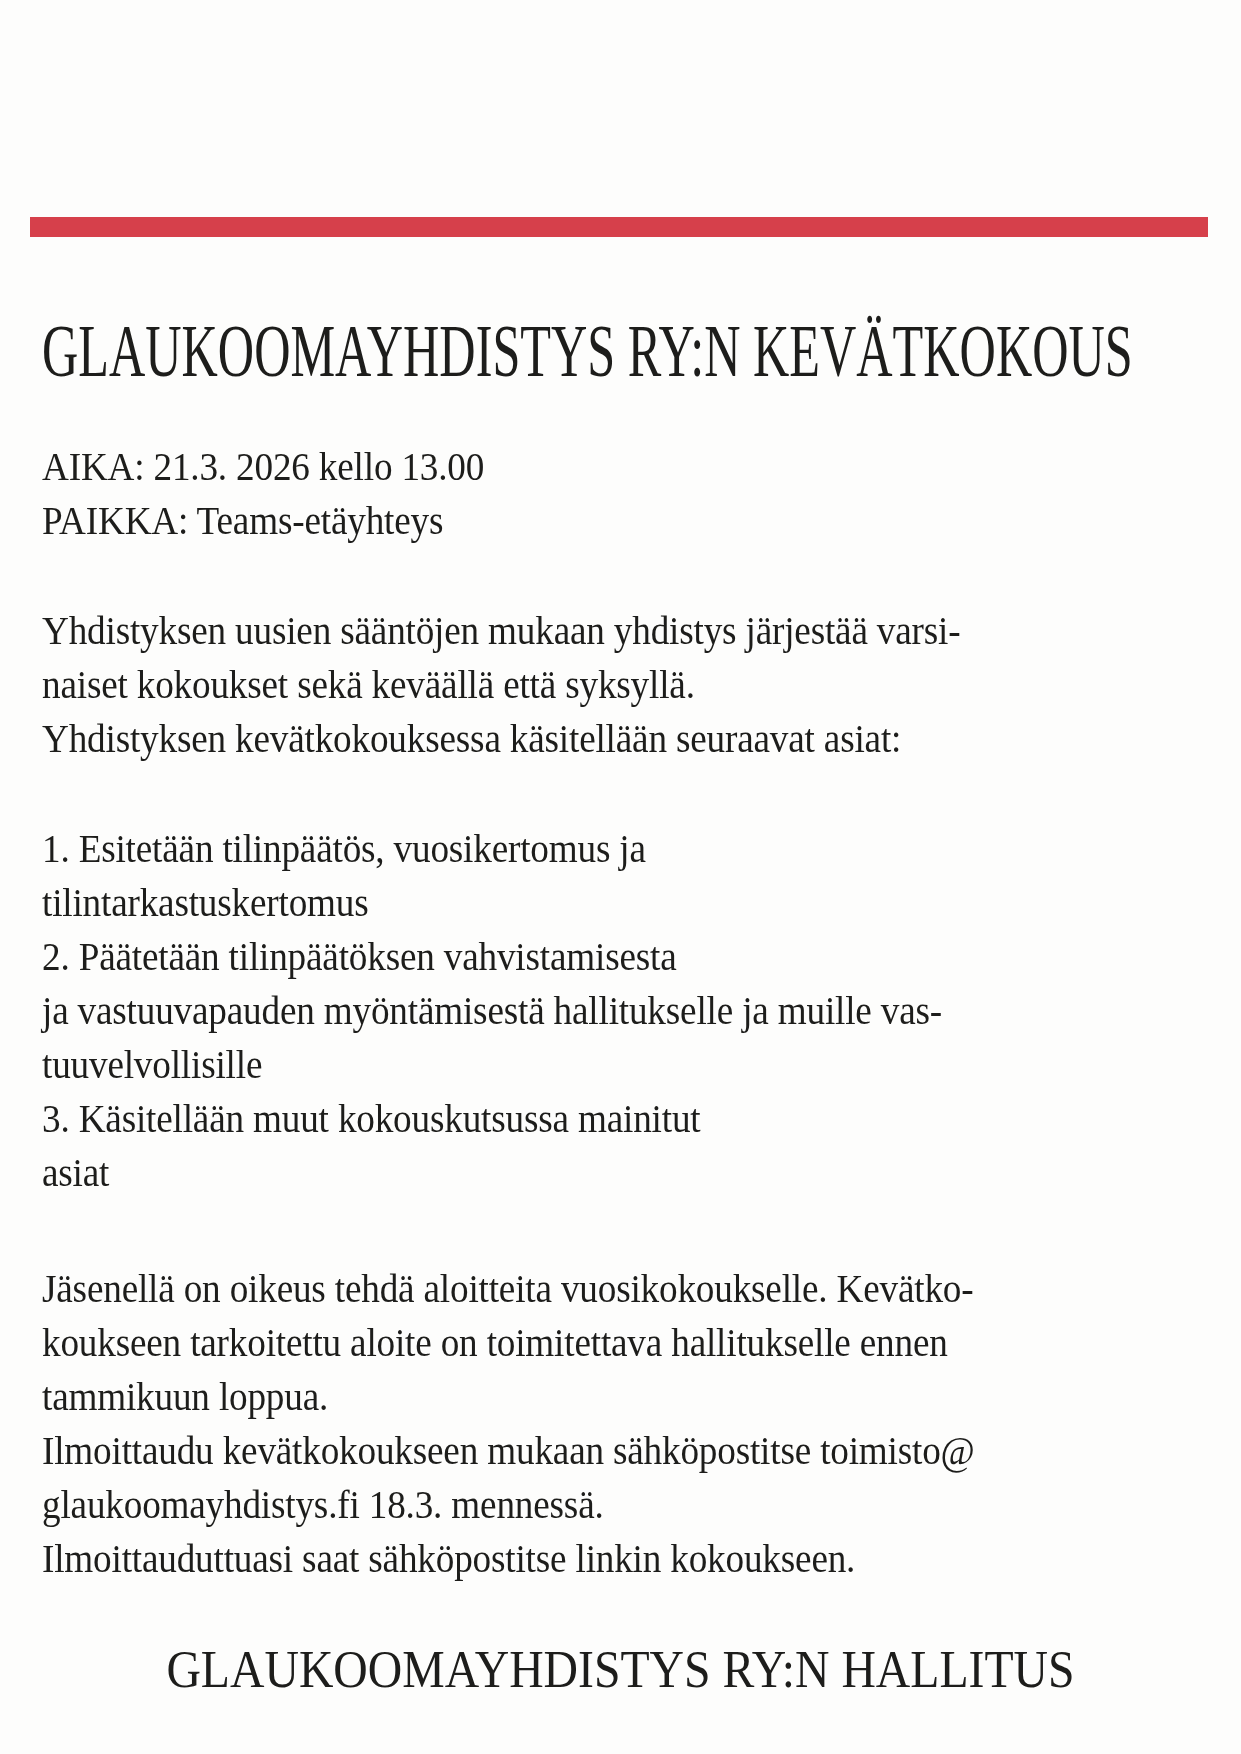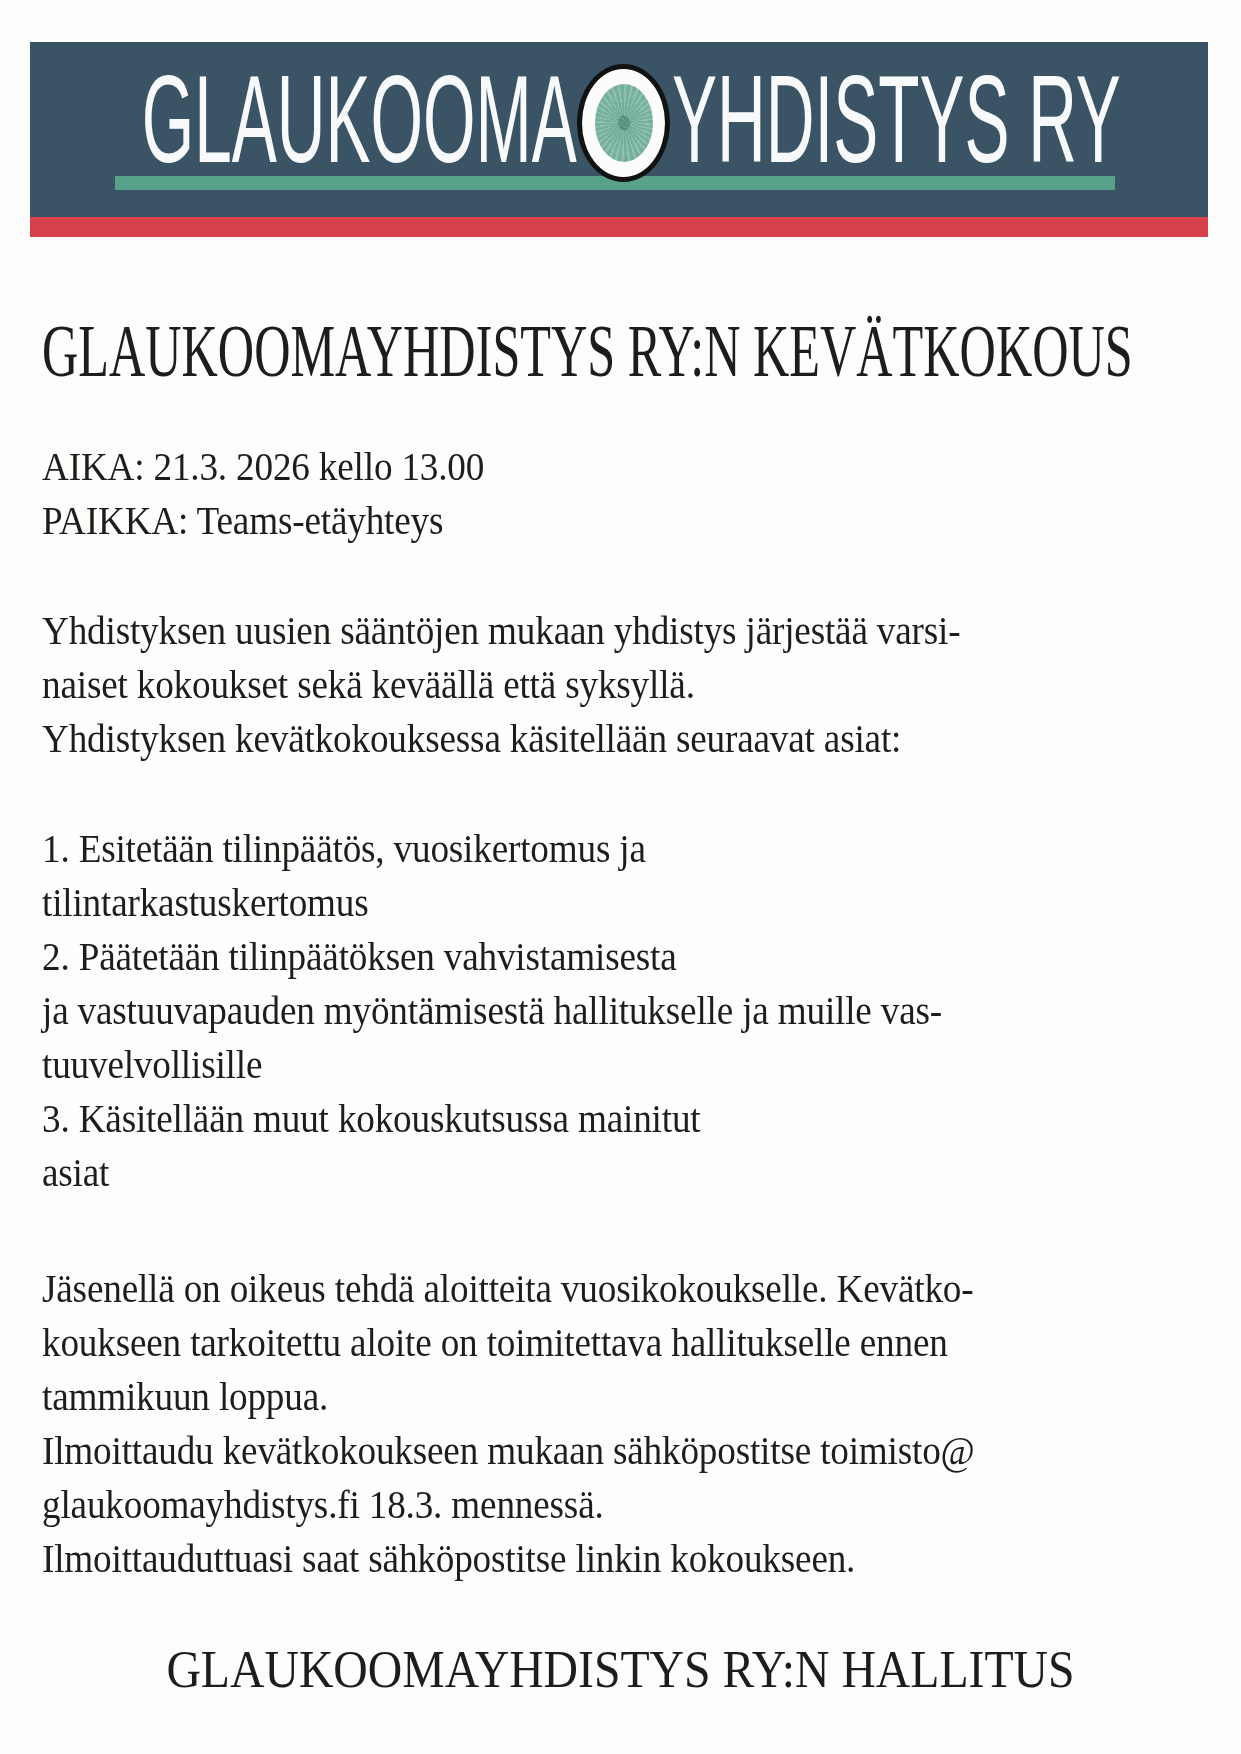--- a/index.html
+++ b/index.html
@@ -59,28 +59,20 @@
     position:absolute;left:0;top:1639px;width:1241px;text-align:center;
     font-size:53px;line-height:60px;white-space:nowrap;
     transform:scaleX(.90);transform-origin:center top;
   }
 </style>
 </head>
 <body>
 
 <div class="page">
 
-  <header class="banner">
-    <span class="underline"></span>
-    <span class="brand brand-left">GLAUKOOMA</span>
-    <span class="eye">
-      <span class="iris"></span>
-    </span>
-    <span class="brand brand-right">YHDISTYS RY</span>
-  </header>
   <div class="stripe"></div>
 
   <h1 class="title">GLAUKOOMAYHDISTYS RY:N KEVÄTKOKOUS</h1>
 
   <div class="block meta">
     <div class="line">AIKA: 21.3. 2026 kello 13.00</div>
     <div class="line">PAIKKA: Teams-etäyhteys</div>
   </div>
 
   <div class="block intro">

